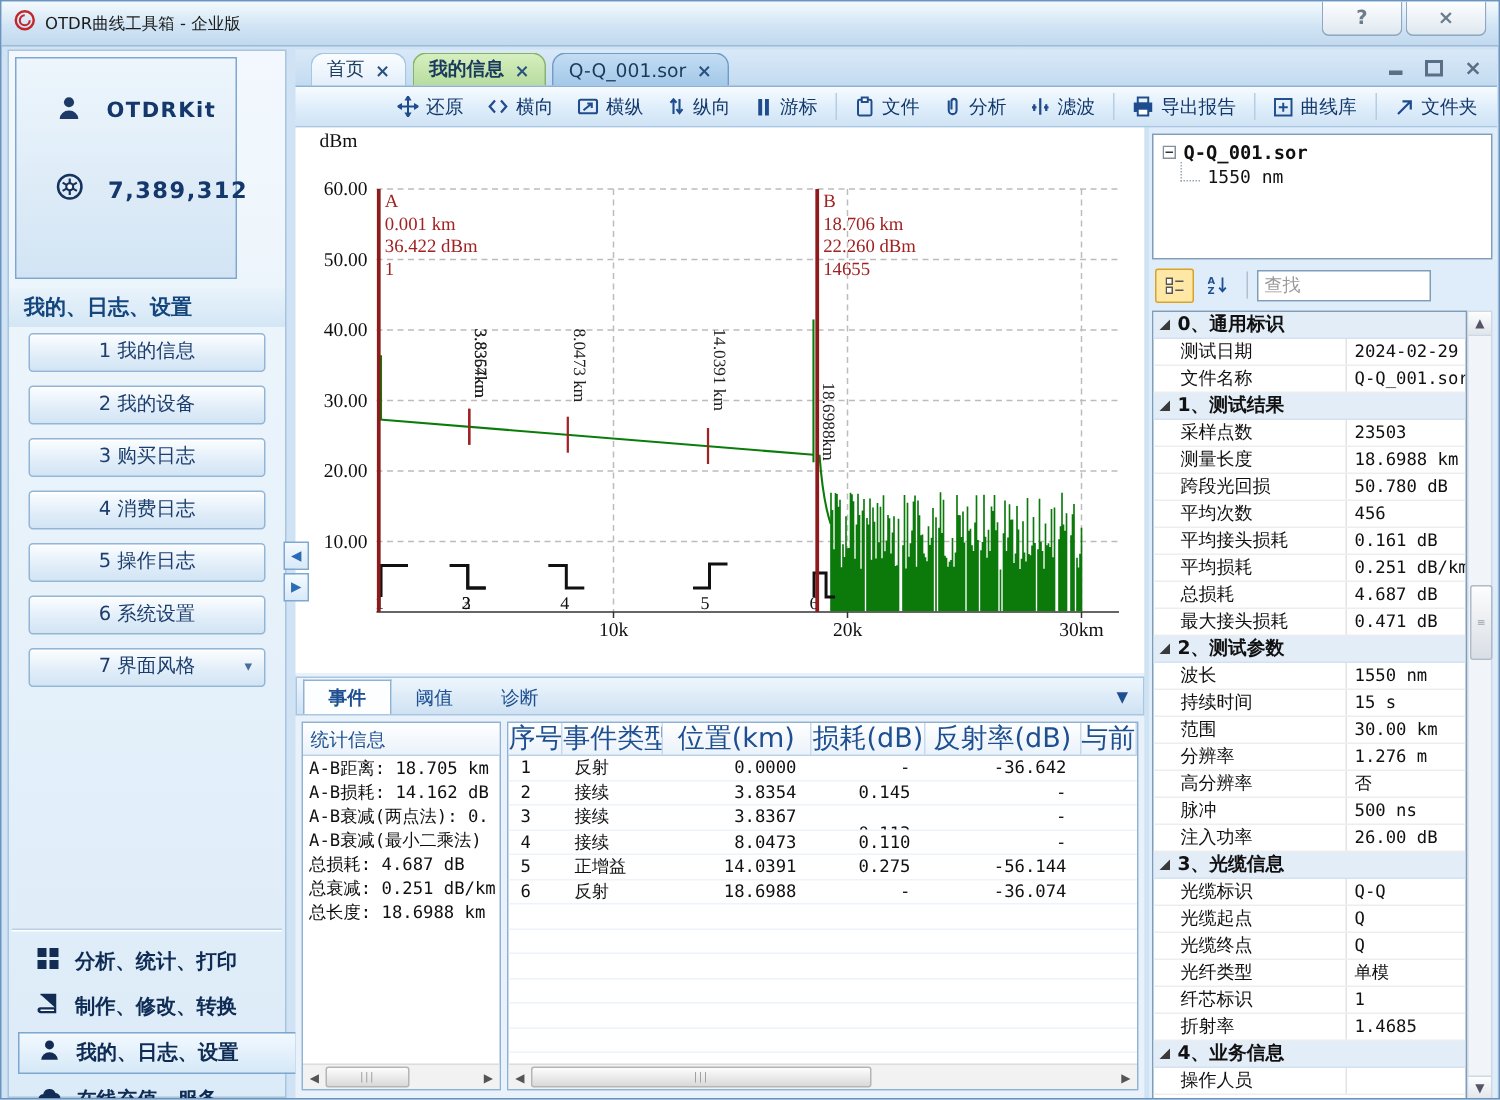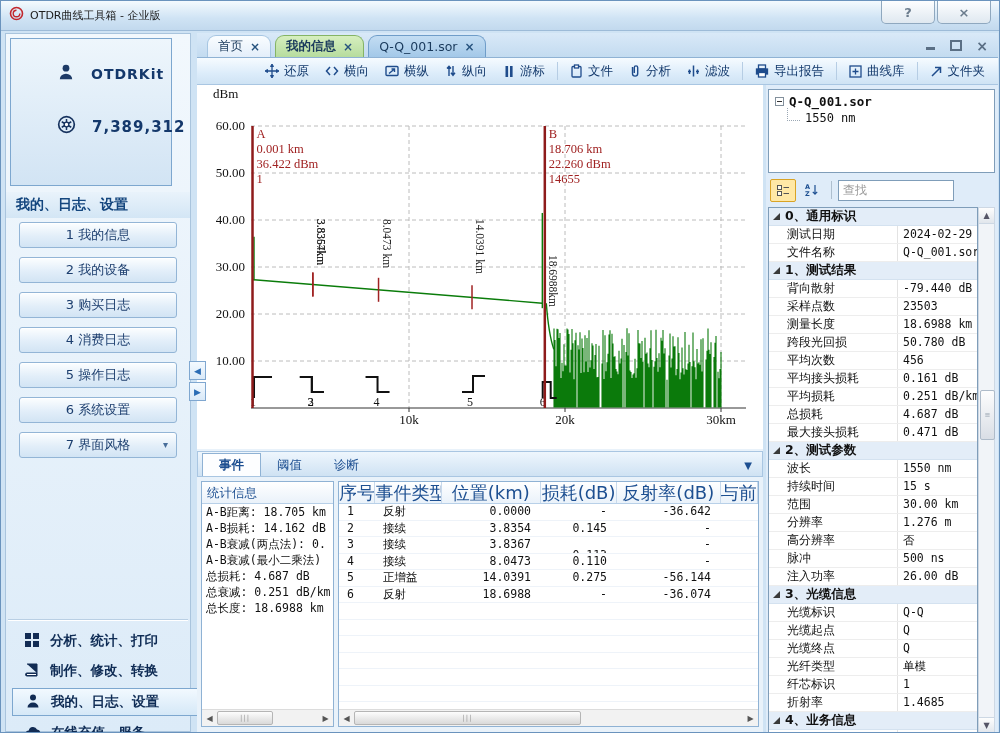--- a/index.html
+++ b/index.html
@@ -11,22 +11,22 @@
   .titlebar{left:0;top:0;width:998px;height:30px;display:flex;align-items:center;
     background:linear-gradient(#f4fafe,#cfe3f4 60%,#c2d9ee);border-bottom:1px solid #9dbbd8;padding-left:8px;}
   .titlebar .title{font-size:11px;color:#1b1b1b;margin-left:6px;}
   .win-btns{position:absolute;right:8px;top:0;display:flex;gap:2px;}
   .wb{width:52px;height:22px;border:1px solid #8fa8bf;border-top:none;border-radius:0 0 5px 5px;
       background:linear-gradient(#fdfeff,#dfe8f0);color:#6b7c8d;font-weight:bold;font-size:13px;
       display:flex;align-items:center;justify-content:center;cursor:pointer;}
   
   .sidebar{left:4px;top:32px;width:186px;height:699px;background:linear-gradient(#f2f8fd,#dcebf8);
     border:1px solid #a9c4dd;}
-  .usercard{left:4px;top:4px;width:162px;height:148px;border:1px solid #7da7cf;
-    background:linear-gradient(#eef6fc,#d2e4f4);padding-left:20px;}
+  .usercard{left:4px;top:4px;width:148px;height:148px;border:1px solid #7da7cf;
+    background:linear-gradient(#eef6fc,#d2e4f4);}
   .ucrow{display:flex;align-items:center;gap:16px;margin:24px 0 0 26px;}
   .ucrow .txt{font-size:14px;font-weight:bold;color:#14386b;letter-spacing:1px;}
   .side-sec-title{left:0;top:158px;width:184px;height:26px;display:flex;align-items:center;
     padding-left:10px;font-size:14px;font-weight:bold;color:#14467e;
     background:linear-gradient(#e9f3fb,#d3e6f5);}
   #menu{left:0;top:188px;width:184px;}
   .smenu-btn{position:relative;margin:0 auto 9px auto;width:156px;height:24px;line-height:23px;text-align:center;
     font-size:13px;color:#1c3e6e;border:1px solid #93b5d6;border-radius:3px;cursor:pointer;
     background:linear-gradient(#fcfeff,#e2eef9 55%,#d2e4f4);box-shadow:0 1px 0 #fff inset;}
   .smenu-btn .caret{position:absolute;right:8px;top:0;font-size:10px;color:#476d9a;}
@@ -597,24 +597,20 @@
         </div>
         <div class="prow">
           <div class="pn">文件名称</div>
           <div class="pv">Q-Q_001.sor</div>
         </div>
         <div class="psec">
           <span class="ptri"></span>
           <span>1、测试结果</span>
         </div>
         <div class="prow">
-          <div class="pn">背向散射</div>
-          <div class="pv">-79.440 dB</div>
-        </div>
-        <div class="prow">
           <div class="pn">采样点数</div>
           <div class="pv">23503</div>
         </div>
         <div class="prow">
           <div class="pn">测量长度</div>
           <div class="pv">18.6988 km</div>
         </div>
         <div class="prow">
           <div class="pn">跨段光回损</div>
           <div class="pv">50.780 dB</div>

